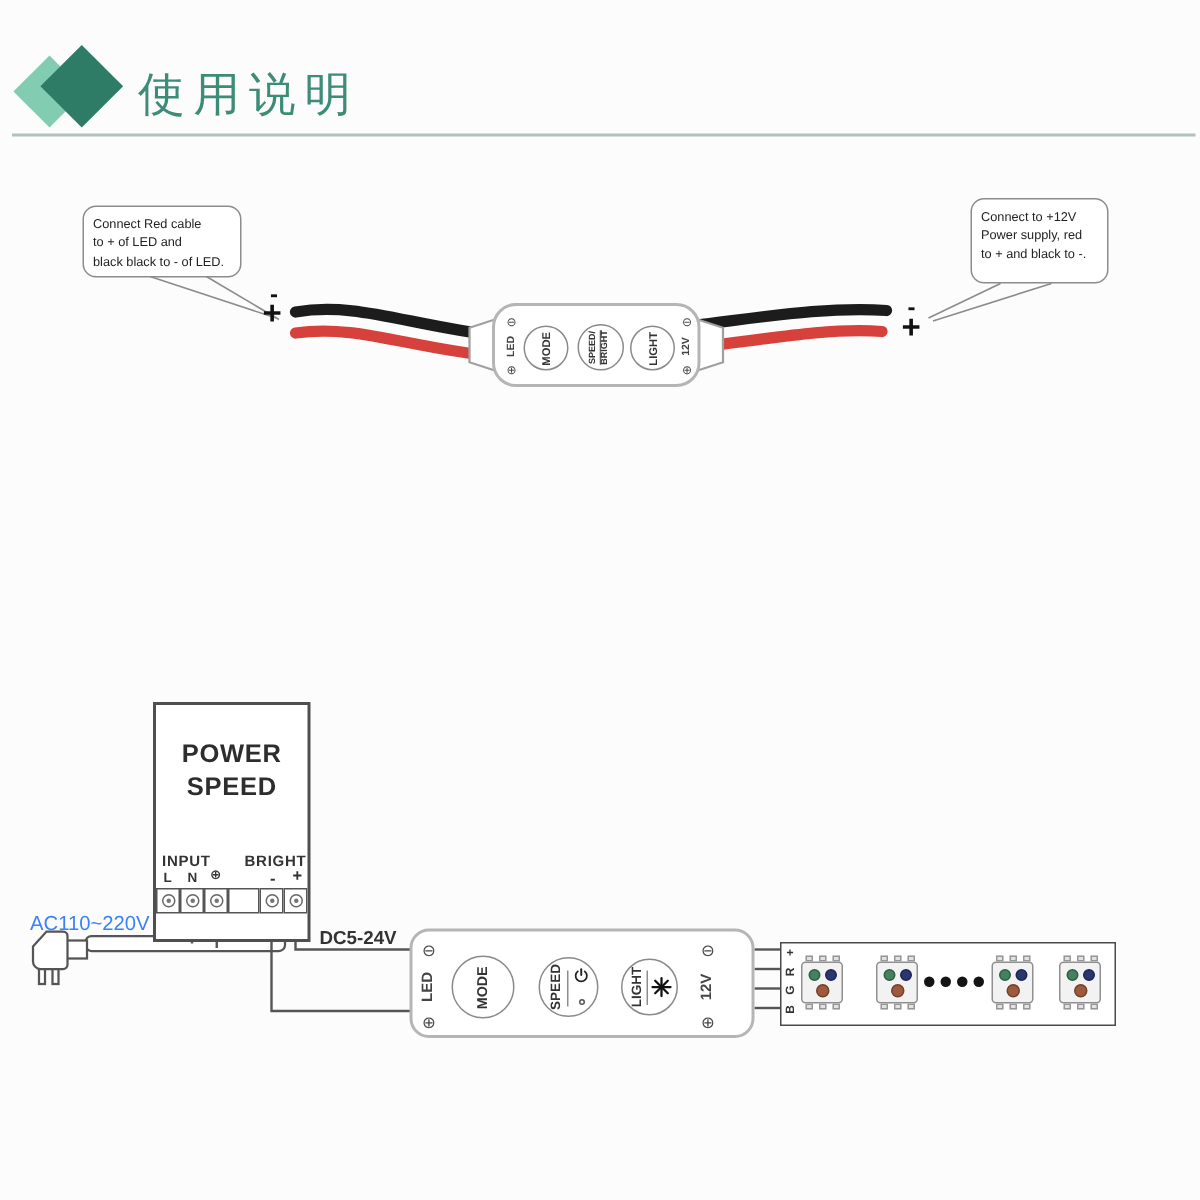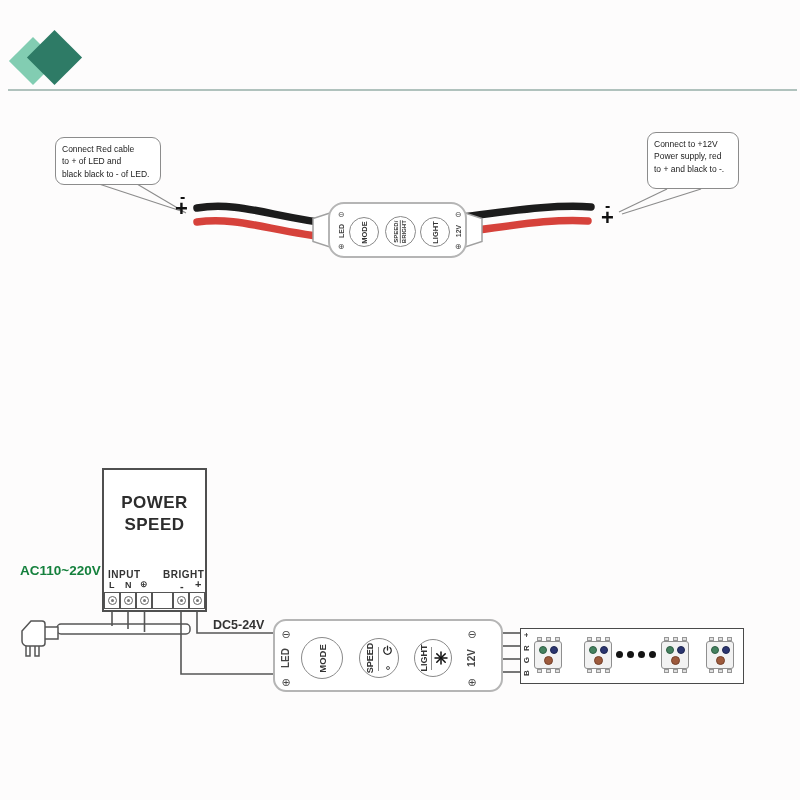--- a/index.html
+++ b/index.html
@@ -41,30 +41,30 @@
   .vlabel{position:absolute;transform:translate(-50%,-50%) rotate(-90deg);color:#444;font-weight:bold;white-space:nowrap;line-height:1}
   .sp-text{position:absolute;left:10px;top:50%;transform:translate(-50%,-50%) rotate(-90deg);font-size:9px;font-weight:bold;color:#333;white-space:nowrap}
   .sp-div{position:absolute;left:18px;top:8px;width:1px;height:24px;background:#8d8d8d}
   .power-icon{position:absolute;right:5px;top:6px}
   .sp-dot{position:absolute;right:8px;bottom:7px;width:4px;height:4px;border:1px solid #555;border-radius:50%}
   .lt-text{position:absolute;left:9px;top:50%;transform:translate(-50%,-50%) rotate(-90deg);font-size:9px;font-weight:bold;color:#333;white-space:nowrap}
   .lt-div{position:absolute;left:16px;top:7px;width:1px;height:23px;background:#8d8d8d}
   .burst-icon{position:absolute;right:3px;top:50%;transform:translateY(-50%)}
 
   
-  .ps-box{position:absolute;z-index:2;left:102px;top:468px;width:105px;height:144px;border:2px solid #4f4f4f;background:#fff}
+  .ps-box{position:absolute;z-index:2;left:102px;top:468px;width:105px;height:160px;border:2px solid #4f4f4f;background:#fff}
   .ps-name{position:absolute;top:22px;left:0;right:0;text-align:center;font-size:17px;font-weight:600;color:#2d2d2d;letter-spacing:.5px;line-height:1.3}
   .ps-name span{display:block}
   .ps-io{position:absolute;font-size:10px;font-weight:bold;color:#333;letter-spacing:.5px}
   .ps-pin{position:absolute;font-size:9px;font-weight:bold;color:#333;line-height:1}
   .tsq{position:absolute;top:122px;width:16px;height:17px;border:1.5px solid #555;background:#fff;display:flex;align-items:center;justify-content:center}
   .tsq.blank{width:21px}
   .screw{width:9px;height:9px;border:1px solid #666;border-radius:50%;position:relative}
   .screw::after{content:"";position:absolute;left:50%;top:50%;width:3px;height:3px;margin:-1.5px 0 0 -1.5px;background:#777;border-radius:50%}
-  .ac-label{position:absolute;z-index:2;left:20px;top:563px;font-size:13.5px;font-weight:bold;color:#15803d}
+  .ac-label{position:absolute;z-index:2;left:20px;top:608px;font-size:13.5px;font-weight:normal;color:#3b82f6}
   .dc-label{position:absolute;z-index:2;left:213px;top:618px;font-size:12.5px;font-weight:bold;color:#333}
 
   
   .strip{position:absolute;z-index:2;left:520px;top:628px;width:224px;height:56px;border:1.5px solid #4a4a4a;background:#fff}
   .pin{position:absolute;left:2px;width:8px;font-size:8px;font-weight:bold;color:#333;transform:rotate(-90deg);line-height:1;text-align:center}
   .chip{position:absolute;top:12px;width:28px;height:28px;background:#f2f2f2;border:1px solid #8f8f8f;border-radius:3px}
   .tab{position:absolute;width:5px;height:4px;background:#e2e2e2;border:1px solid #979797}
   .cdot{position:absolute;border-radius:50%}
   .cdot.g{left:4px;top:4px;width:8px;height:8px;background:#44815f;border:1px solid #2f5e44}
   .cdot.b{left:15px;top:4px;width:8px;height:8px;background:#2b3570;border:1px solid #1d2550}
@@ -113,20 +113,21 @@
       <path d="M181,611 V674 H280"></path>
       <path d="M503,633 H521"></path>
       <path d="M503,646 H521"></path>
       <path d="M503,659 H521"></path>
       <path d="M503,672 H521"></path>
     </g>
   </svg>
 
   <div class="diamond light"></div>
   <div class="diamond dark"></div>
+  <div class="title">使用说明</div>
   <div class="rule"></div>
 
   <div class="callout lc">Connect Red cable
 to + of LED and
 black black to - of LED.</div>
   <div class="callout rc">Connect to +12V
 Power supply, red
 to + and black to -.</div>
   <span class="wmark" style="left:180px;top:189px;font-size:16px">-</span>
   <span class="wmark" style="left:175px;top:198px;font-size:22px">+</span>

